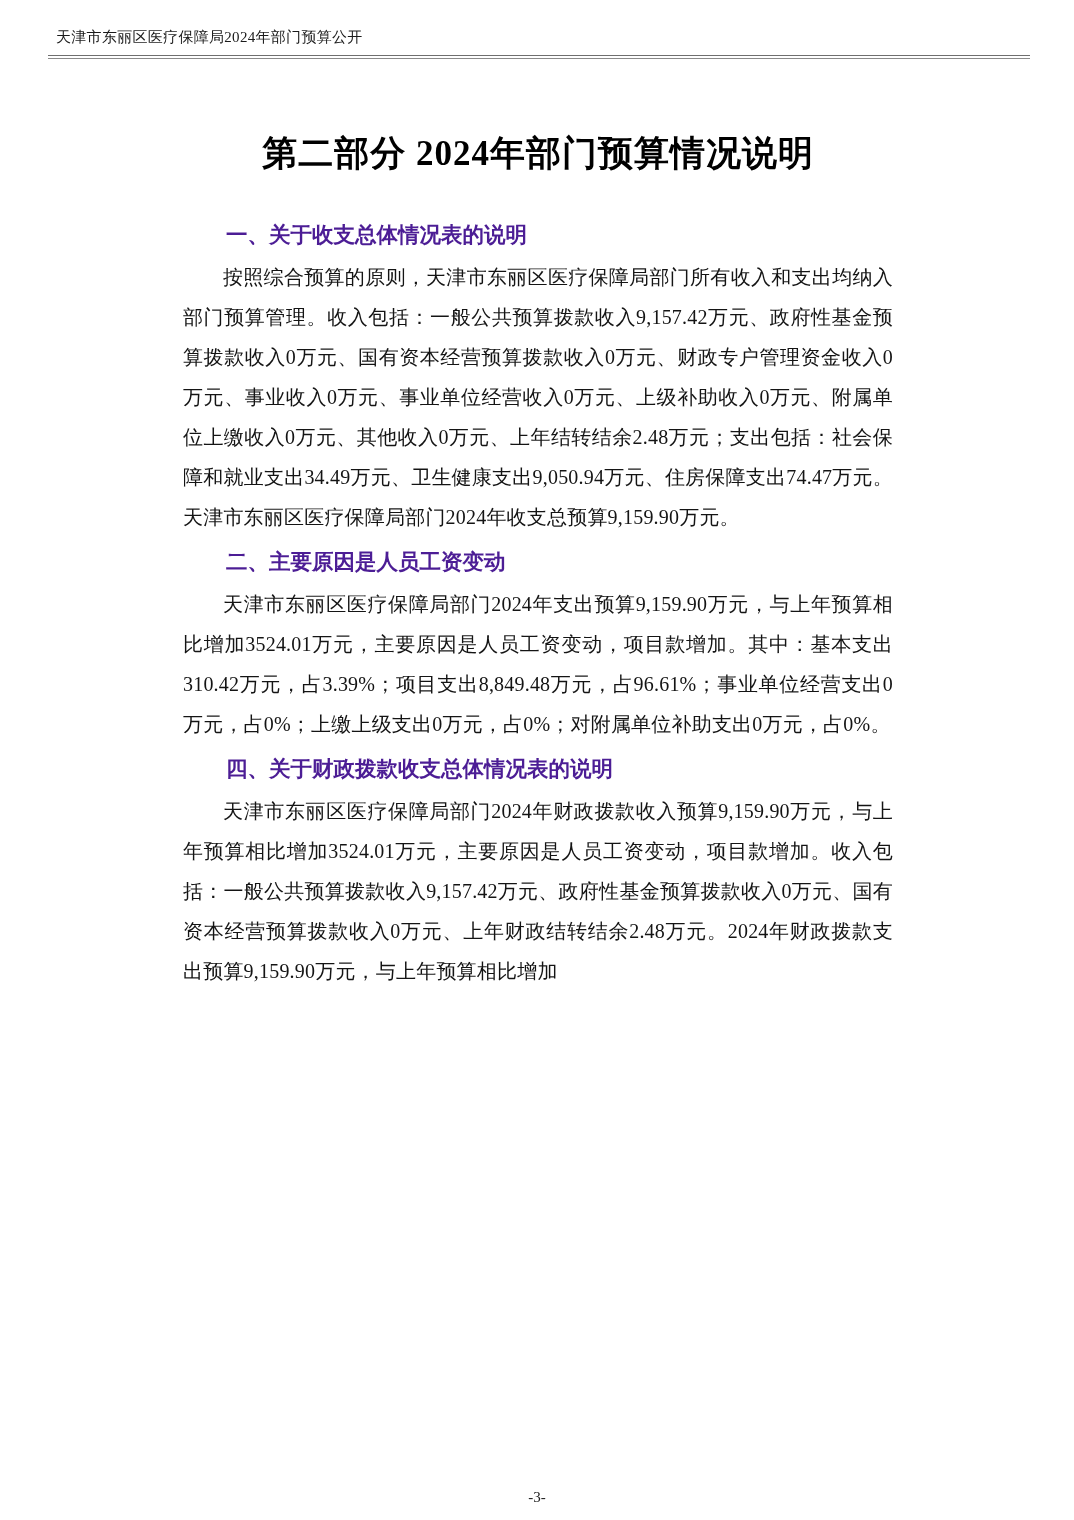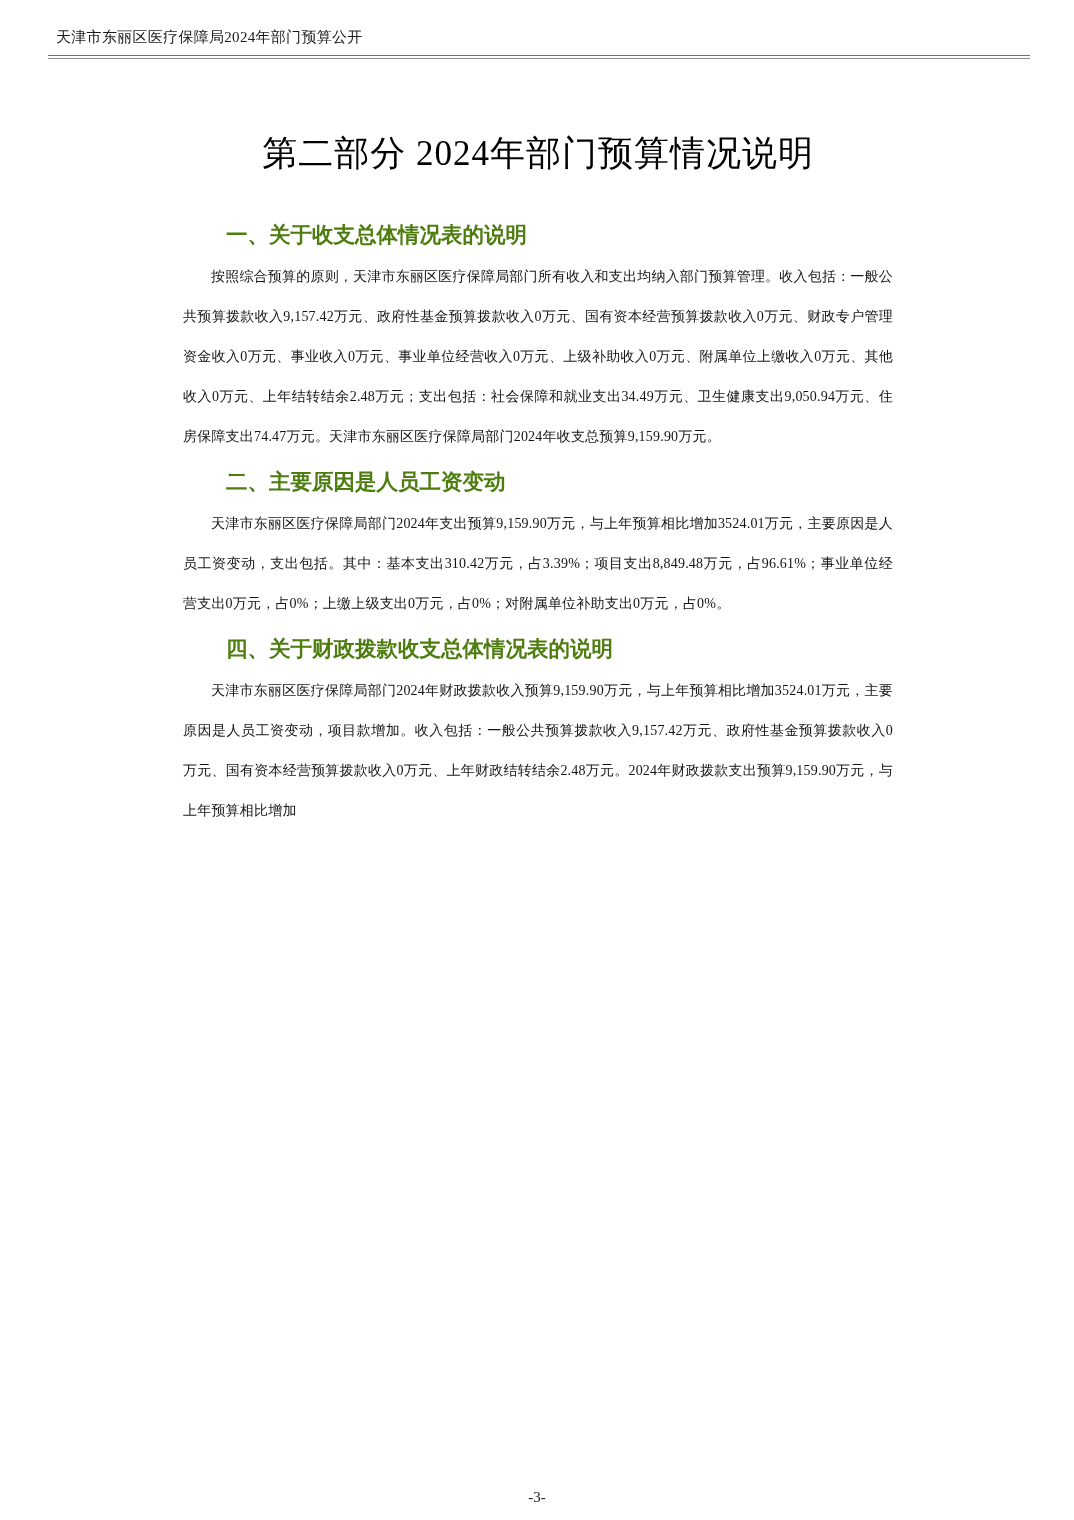--- a/index.html
+++ b/index.html
@@ -39,38 +39,38 @@
   }
   .content {
     position: absolute;
     top: 118px;
     left: 183px;
     width: 710px;
   }
   .doc-title {
     text-align: center;
     font-size: 35px;
-    font-weight: normal;
+    font-weight: bold;
     letter-spacing: 1px;
     color: #000000;
     font-family: "Liberation Serif", "DejaVu Serif", serif;
     margin: 12px 0 38px 0;
     white-space: nowrap;
   }
   .section-heading {
     font-family: "Liberation Sans", "DejaVu Sans", sans-serif;
     font-size: 21.5px;
     font-weight: bold;
     line-height: 40px;
     text-indent: 2em;
-    color: #4d7c0f;
+    color: #4c1d95;
     margin: 5px 0 2px 0;
   }
   .para {
-    font-size: 14px;
+    font-size: 20px;
     line-height: 40px;
     text-indent: 2em;
     text-align: justify;
     letter-spacing: 0.2px;
     color: #141414;
     margin: 0 0 3px 0;
     font-family: "Liberation Serif", "DejaVu Serif", serif;
   }
   .page-footer {
     position: absolute;
@@ -99,21 +99,21 @@
     <div>
       <div class="section-heading">一、关于收支总体情况表的说明</div>
       <p class="para">按照综合预算的原则，天津市东丽区医疗保障局部门所有收入和支出均纳入部门预算管理。收入包括：一般公共预算拨款收入9,157.42万元、政府性基金预算拨款收入0万元、国有资本经营预算拨款收入0万元、财政专户管理资金收入0万元、事业收入0万元、事业单位经营收入0万元、上级补助收入0万元、附属单位上缴收入0万元、其他收入0万元、上年结转结余2.48万元；支出包括：社会保障和就业支出34.49万元、卫生健康支出9,050.94万元、住房保障支出74.47万元。天津市东丽区医疗保障局部门2024年收支总预算9,159.90万元。</p>
     </div>
 
     <div>
       <div class="section-heading">二、主要原因是人员工资变动</div>
     </div>
 
     <div>
-      <p class="para">天津市东丽区医疗保障局部门2024年支出预算9,159.90万元，与上年预算相比增加3524.01万元，主要原因是人员工资变动，支出包括。其中：基本支出310.42万元，占3.39%；项目支出8,849.48万元，占96.61%；事业单位经营支出0万元，占0%；上缴上级支出0万元，占0%；对附属单位补助支出0万元，占0%。</p>
+      <p class="para">天津市东丽区医疗保障局部门2024年支出预算9,159.90万元，与上年预算相比增加3524.01万元，主要原因是人员工资变动，项目款增加。其中：基本支出310.42万元，占3.39%；项目支出8,849.48万元，占96.61%；事业单位经营支出0万元，占0%；上缴上级支出0万元，占0%；对附属单位补助支出0万元，占0%。</p>
     </div>
 
     <div>
       <div class="section-heading">四、关于财政拨款收支总体情况表的说明</div>
       <p class="para">天津市东丽区医疗保障局部门2024年财政拨款收入预算9,159.90万元，与上年预算相比增加3524.01万元，主要原因是人员工资变动，项目款增加。收入包括：一般公共预算拨款收入9,157.42万元、政府性基金预算拨款收入0万元、国有资本经营预算拨款收入0万元、上年财政结转结余2.48万元。2024年财政拨款支出预算9,159.90万元，与上年预算相比增加</p>
     </div>
 
   </div>
 
   <div class="page-footer">-3-</div>

